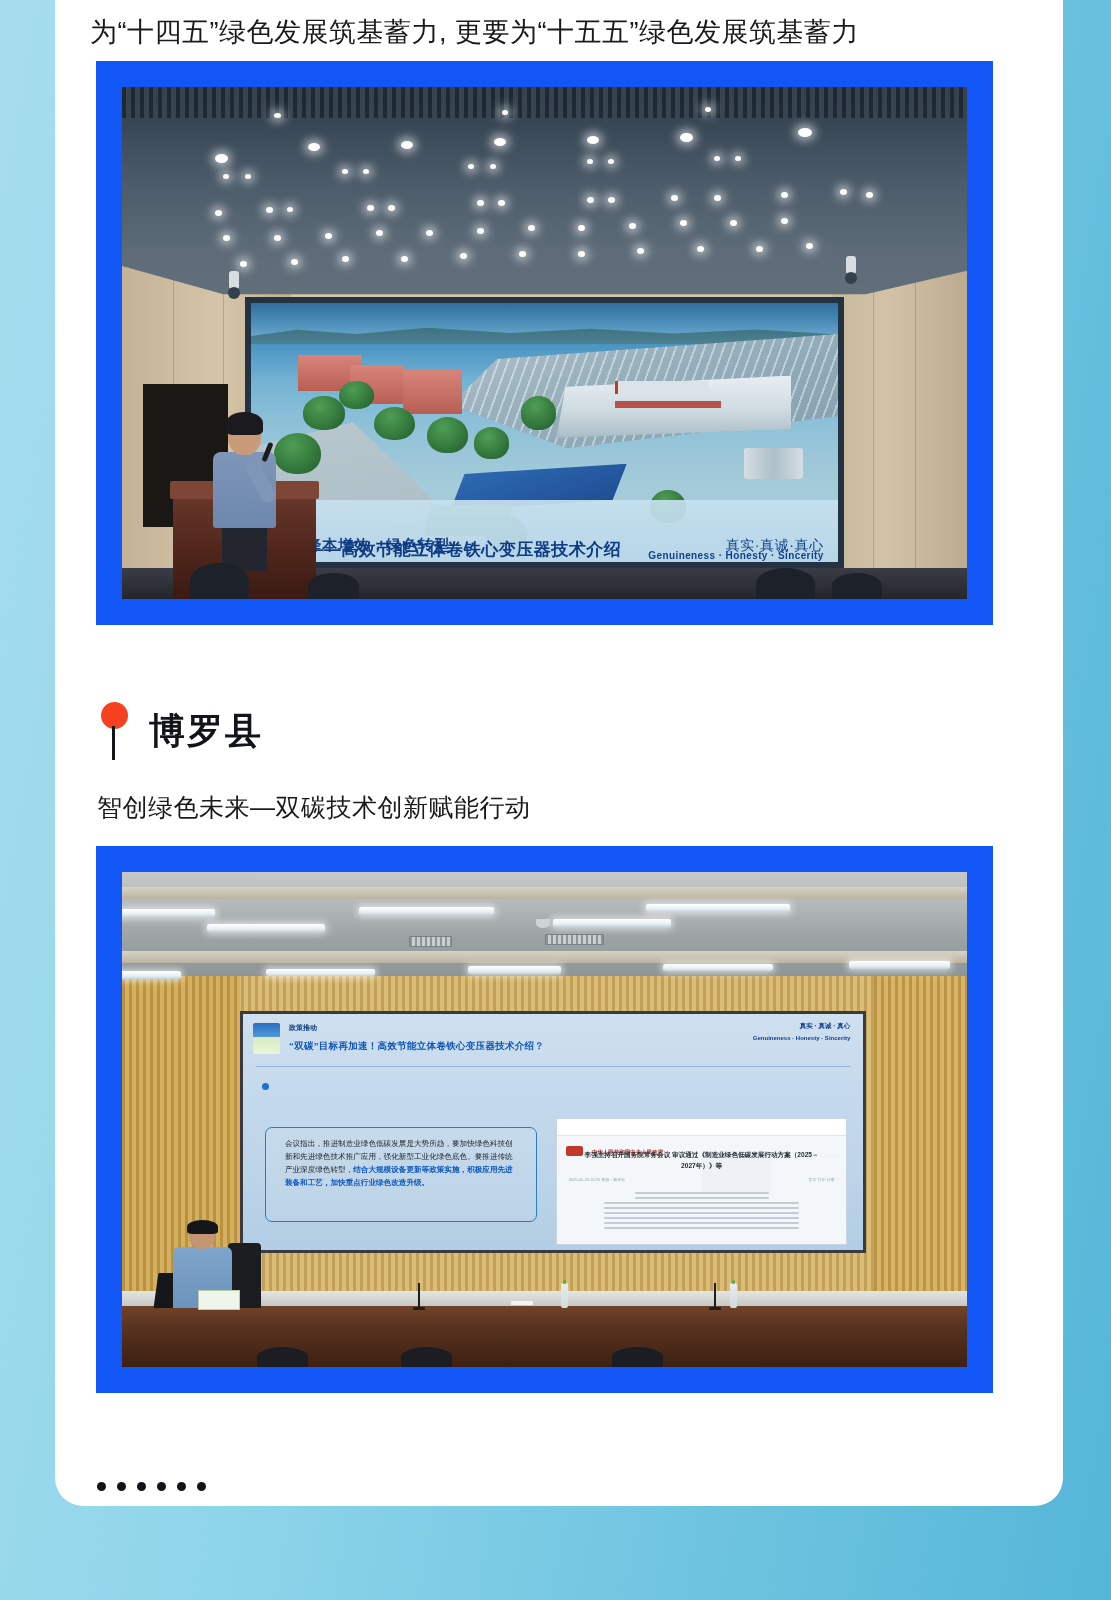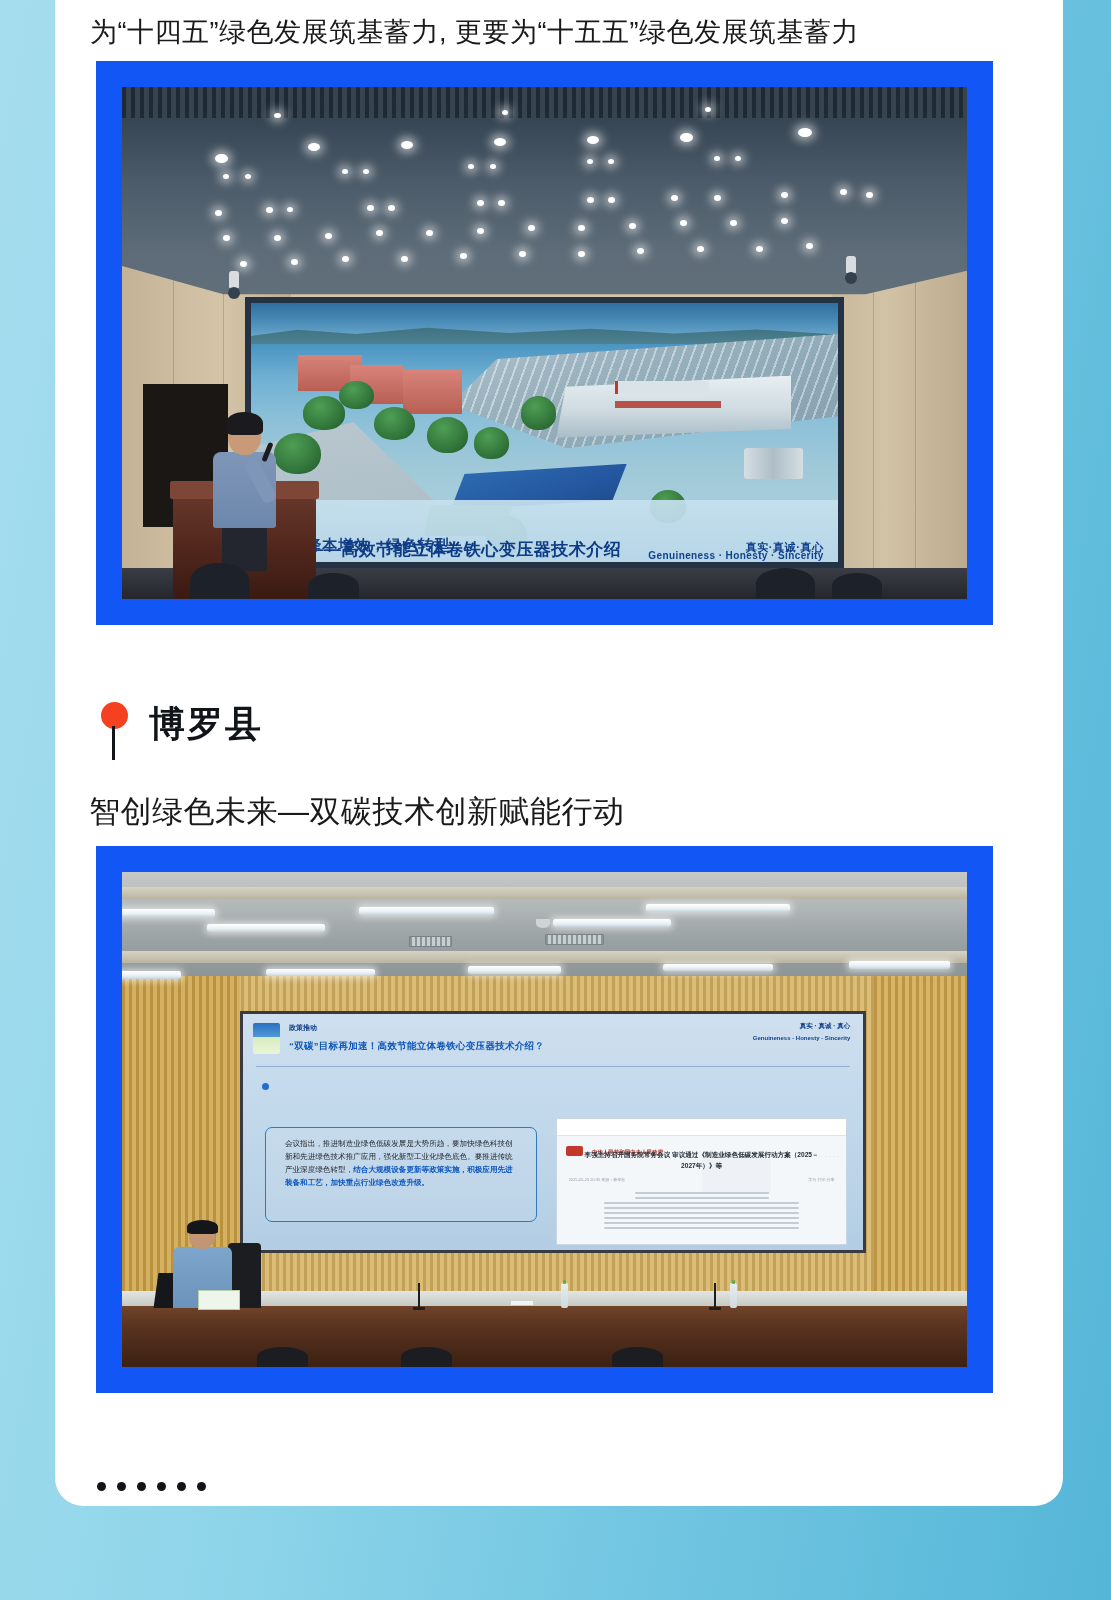--- a/index.html
+++ b/index.html
@@ -170,21 +170,21 @@
     font-size:15px; font-weight:700; color:#123f86; letter-spacing:1px;
     white-space:nowrap;
   }
   .p1-cap2 {
     position:absolute; left:9.5%; bottom:1.5%;
     font-size:17px; font-weight:700; color:#0d3b85; letter-spacing:.5px;
     white-space:nowrap;
   }
   .p1-slogan-cn {
     position:absolute; right:2.5%; bottom:11%;
-    font-size:11px; font-weight:700; color:#10418c; letter-spacing:.6px;
+    font-size:14px; font-weight:400; color:#10418c; letter-spacing:.6px;
     white-space:nowrap;
     margin-top:12px;
   }
   .p1-slogan-en {
     position:absolute; right:2.5%; bottom:2.5%;
     font-size:10px; font-weight:700; color:#10418c; letter-spacing:.4px;
     white-space:nowrap;
   }
 
   .p1-podium {
@@ -326,39 +326,39 @@
     background: linear-gradient(180deg,#e8eef1 0%,#cfd9de 100%); border-radius:2px; }
   .p2-bottle::before { content:''; position:absolute; left:2px; top:-3px;
     width:3px; height:4px; background:#6aa84f; border-radius:1px; }
   .p2-paper { position:absolute; bottom:12.5%; width:22px; height:4px;
     background:#f2f4f2; }
   .p2-audience { position:absolute; bottom:0; background:#1b1d23; border-radius:50% 50% 0 0; }
 
   
   .loc-row {
     position:absolute; left:42px; top:740px;
-    display:flex; gap:18px;
+    display:flex; align-items:center; gap:18px;
   }
   .pin {
     position:relative; width:34px; height:62px;
   }
   .pin-dot {
     position:absolute; left:4px; top:2px; width:27px; height:27px;
     background:#f5411f; border-radius:50%;
   }
   .pin-stem {
     position:absolute; left:15px; top:26px; width:3px; height:34px;
     background:#111418;
   }
   .loc-name {
     font-size:36px; font-weight:800; color:#111418; letter-spacing:2px;
   }
   .loc-sub {
-    position:absolute; left:34px; top:831px;
-    font-size:31px; color:#1a1a1a; letter-spacing:.5px; white-space:nowrap;
+    position:absolute; left:42px; top:831px;
+    font-size:25px; color:#1a1a1a; letter-spacing:.5px; white-space:nowrap;
   }
 
   
   .dots {
     position:absolute; left:42px; top:1522px;
     display:flex; gap:11px;
   }
   .dots span { width:9px; height:9px; border-radius:50%; background:#111418; display:block; }
 </style>
 </head>

